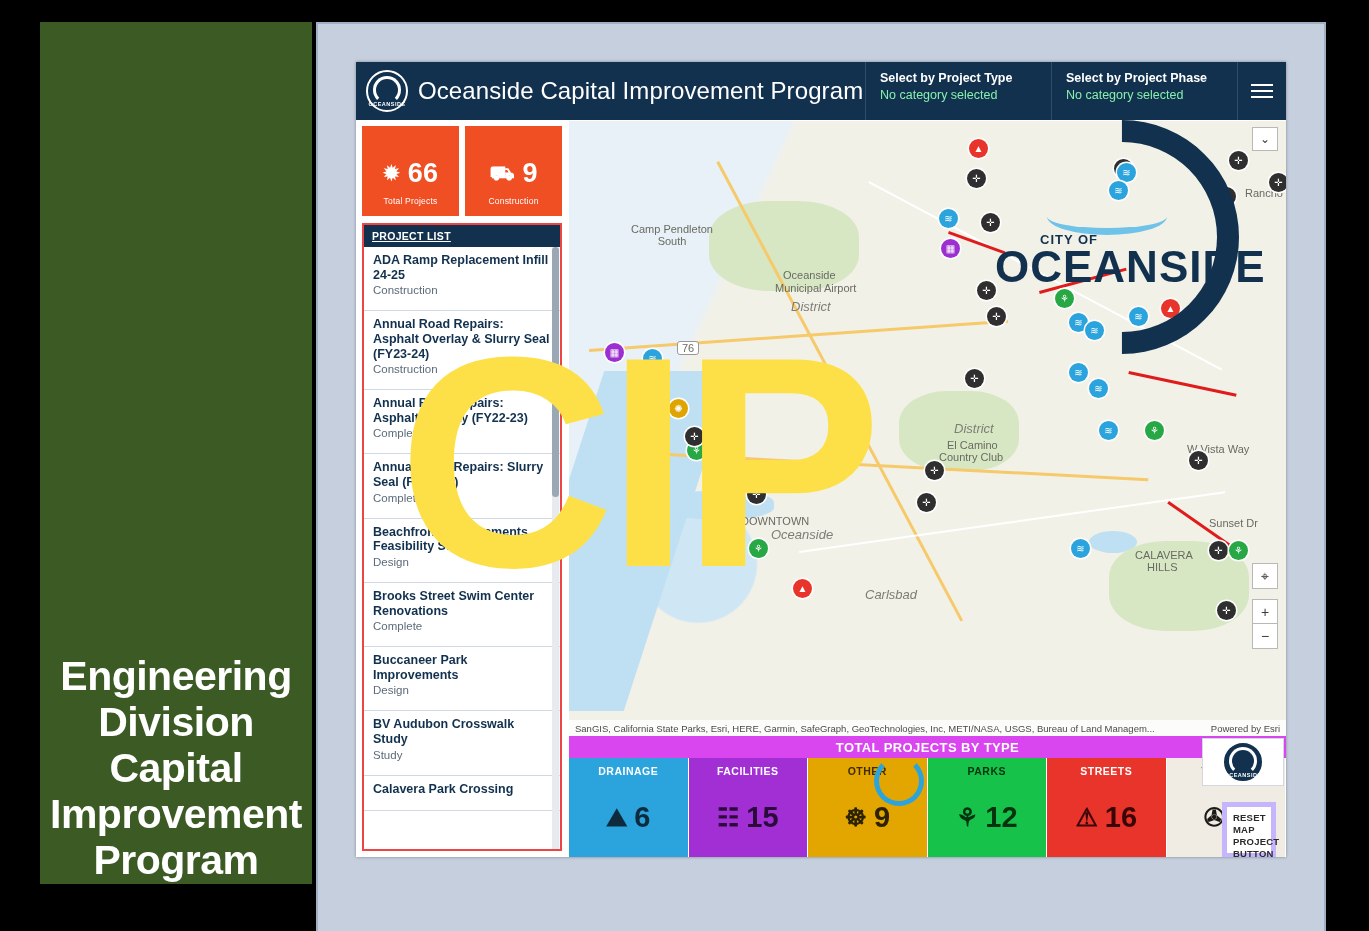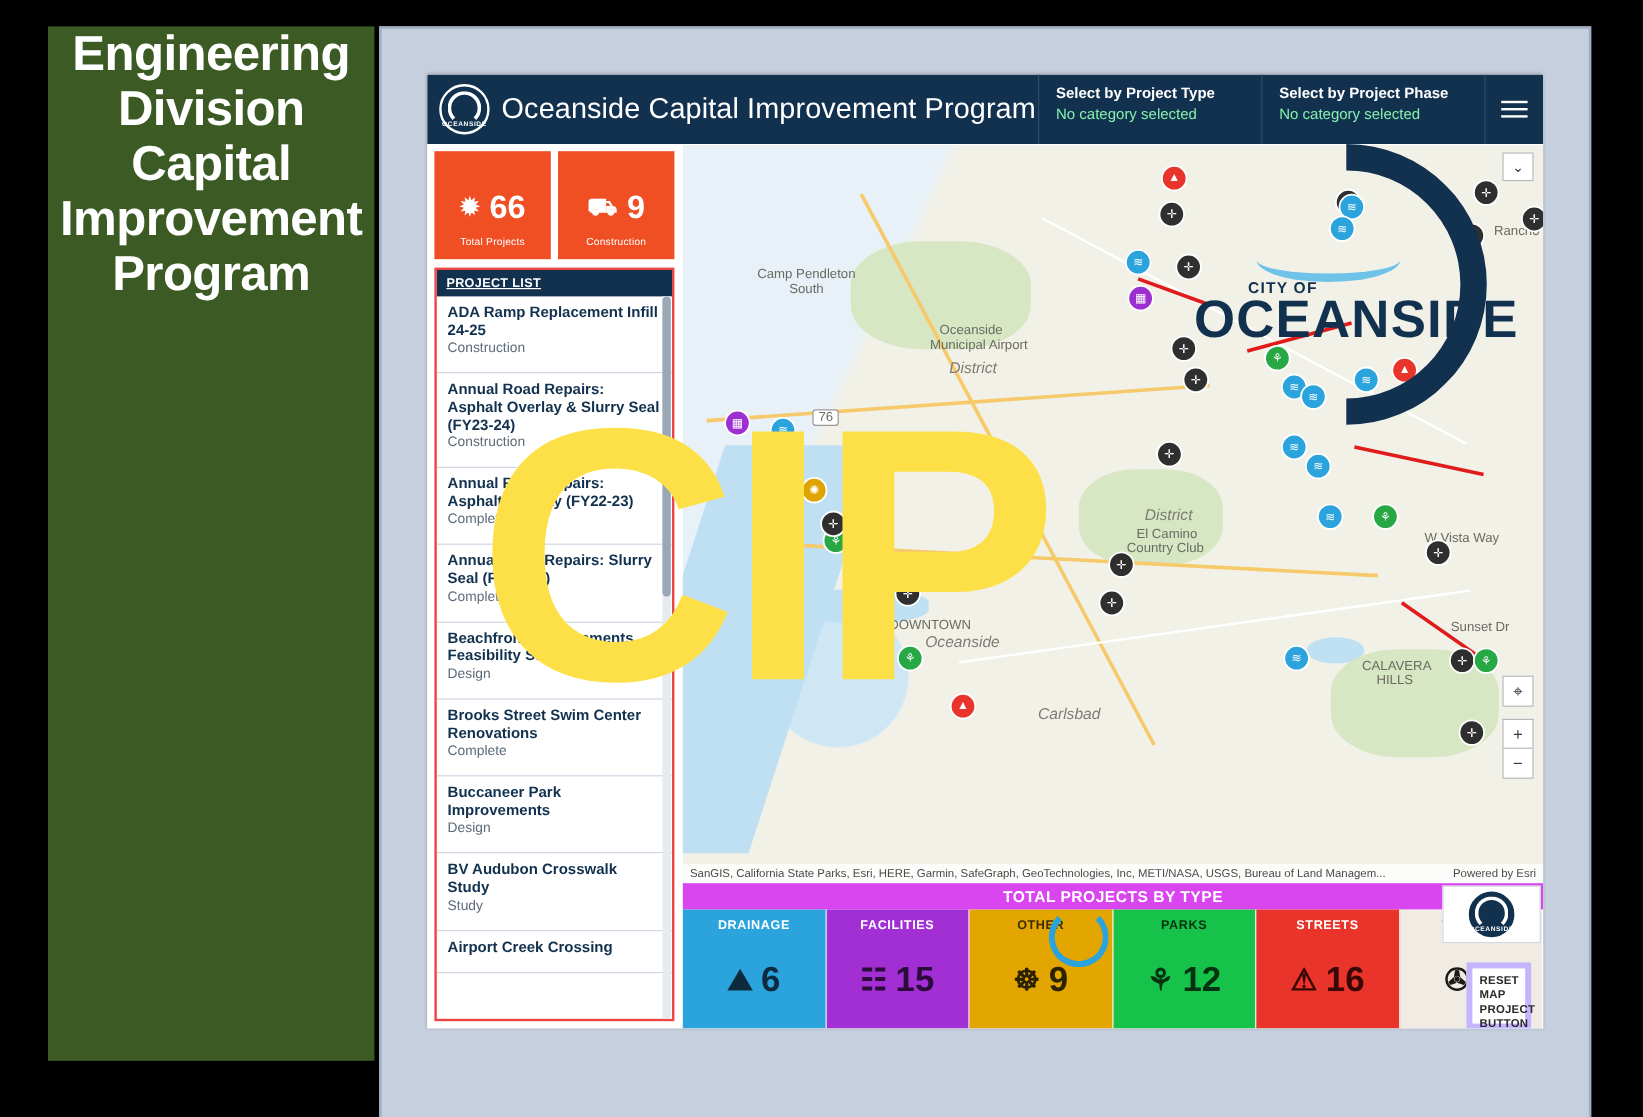--- a/index.html
+++ b/index.html
@@ -17,21 +17,21 @@
 
   
   #left-banner {
     position: absolute;
     left: 40px;
     top: 22px;
     width: 272px;
     height: 862px;
     background: #3c5a23;
     display: flex;
-    align-items: flex-start;
+    align-items: flex-end;
     justify-content: center;
   }
   #left-banner .banner-text {
     color: #ffffff;
     font-weight: bold;
     font-size: 41px;
     line-height: 1.12;
     text-align: center;
     letter-spacing: -0.5px;
   }
@@ -587,21 +587,21 @@
         </div>
         <div class="project-item">
           <div class="p-title">Buccaneer Park Improvements</div>
           <div class="p-phase">Design</div>
         </div>
         <div class="project-item">
           <div class="p-title">BV Audubon Crosswalk Study</div>
           <div class="p-phase">Study</div>
         </div>
         <div class="project-item">
-          <div class="p-title">Airport Creek Crossing</div>
+          <div class="p-title">Calavera Park Crossing</div>
         </div>
 
         <div id="list-scrollbar">
           <div class="thumb"></div>
         </div>
       </div>
     </div>
 
     <div id="map-area">
       <div id="map-canvas">

